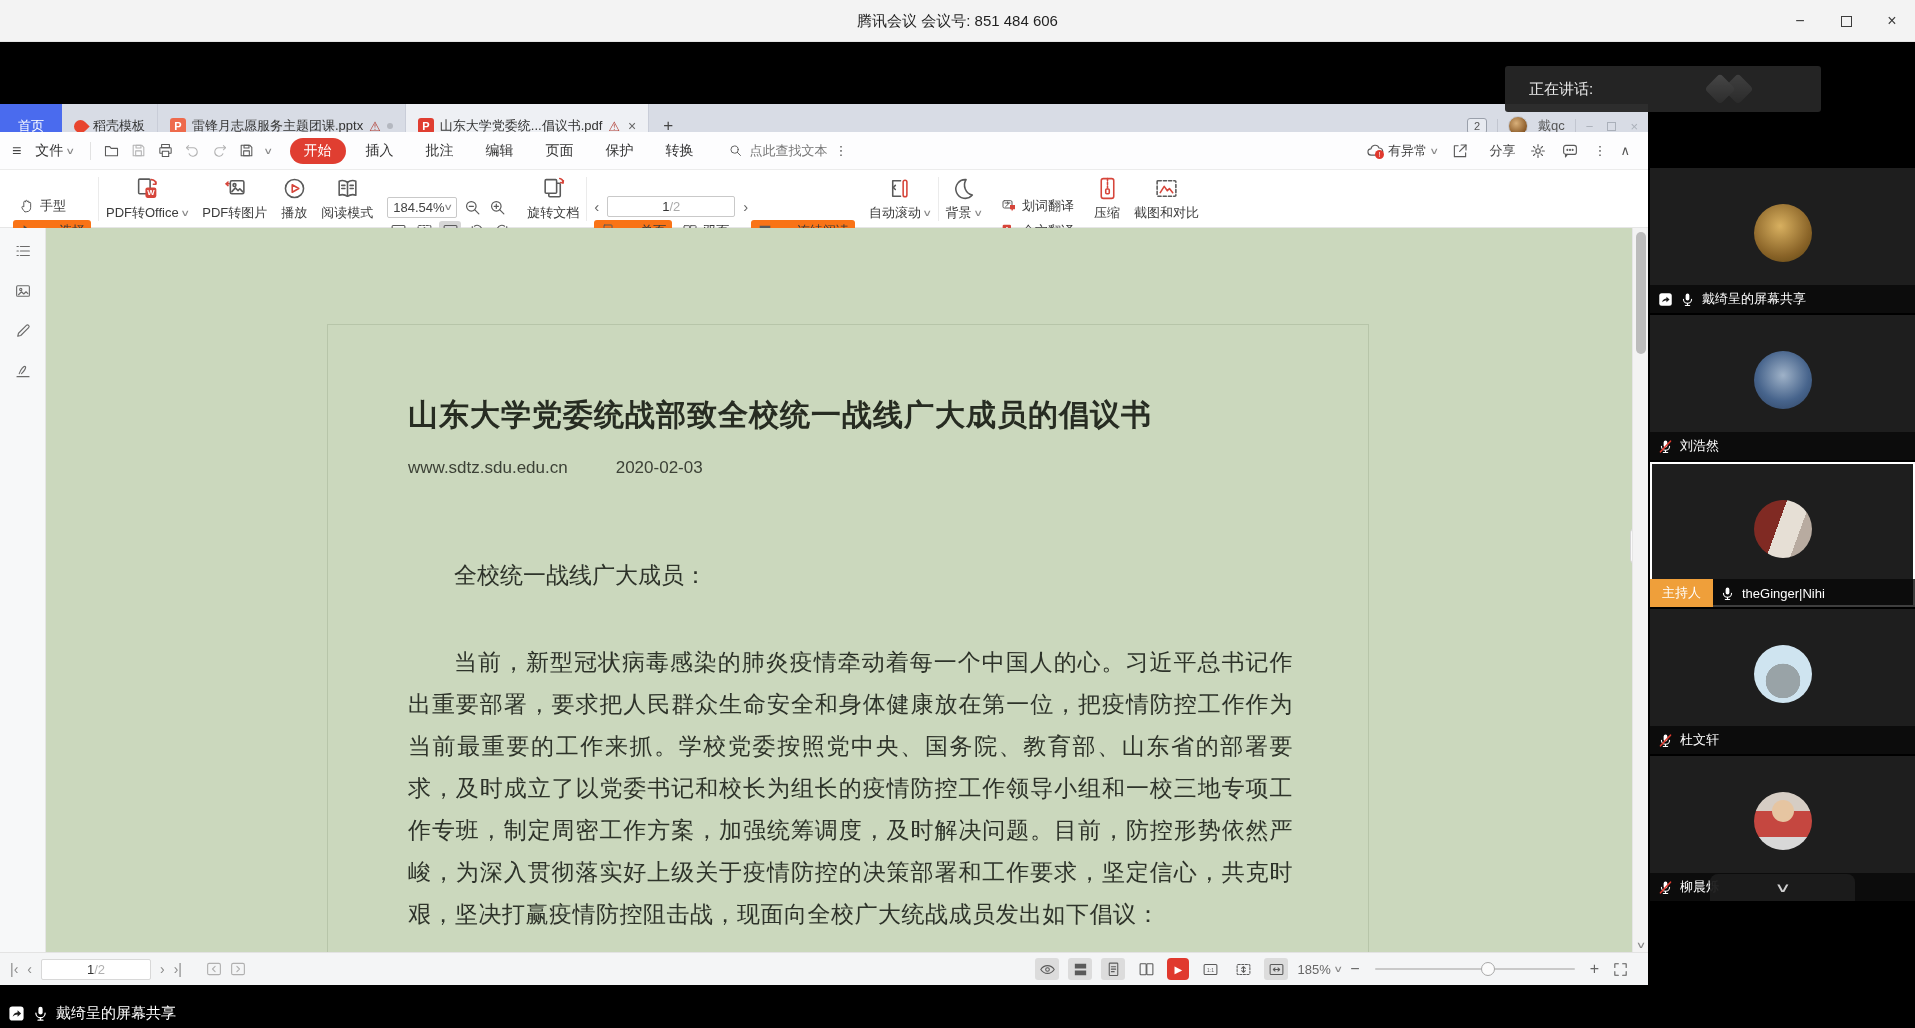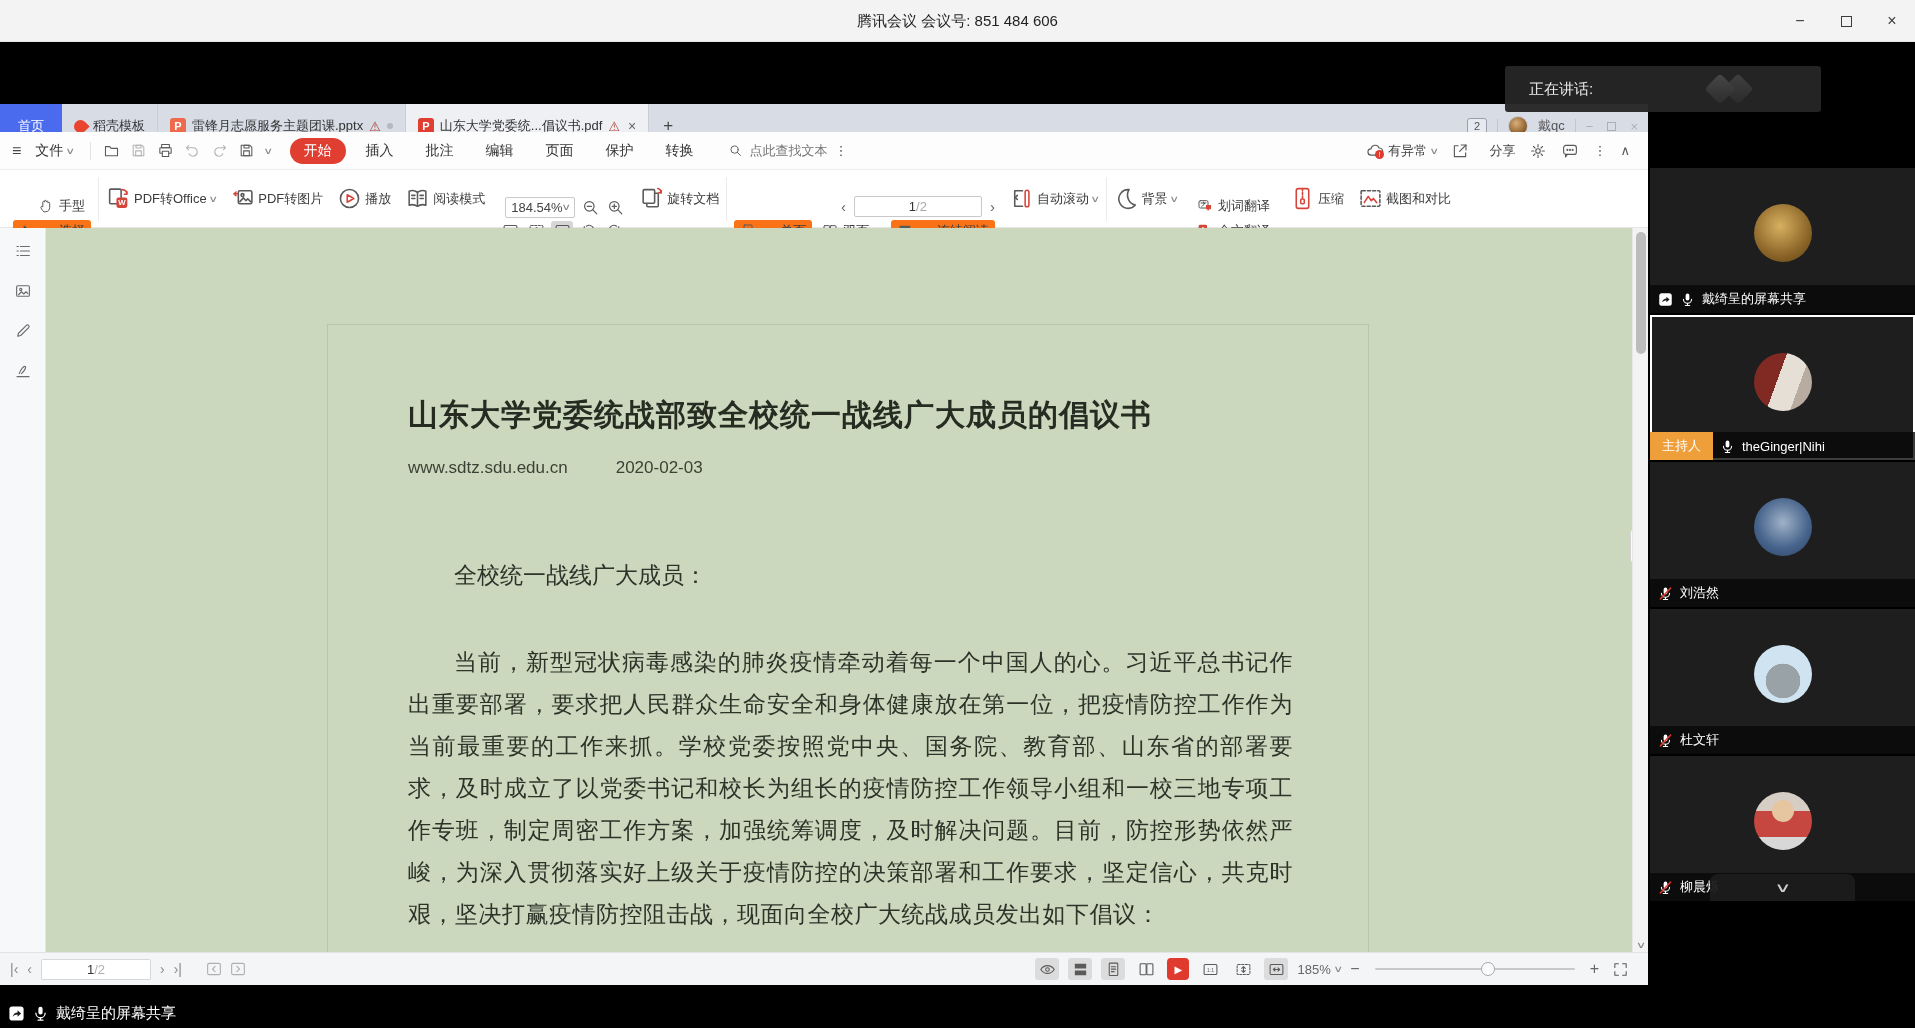--- a/index.html
+++ b/index.html
@@ -61,23 +61,23 @@
   .menu-right { margin-left:auto; display:flex; align-items:center; gap:14px; font-size:13px; color:#444; padding-right:8px; }
   .menu-right svg { width:18px; height:18px; }
   .cloudwrap { position:relative; display:flex; align-items:center; gap:4px; }
   .cloudwrap .errbadge { position:absolute; left:9px; top:8px; width:9px; height:9px; background:#e0392e;
     border-radius:50%; color:#fff; font-size:7px; line-height:9px; text-align:center; border:none; }
   .glyph { color:#555; }
 
   
   .toolbar { position:absolute; left:0; top:66px; width:100%; height:58px; background:#fff;
     border-bottom:1px solid #e6e6e6; display:flex; align-items:center; padding:0 6px; }
-  .tgroup { display:flex; align-items:flex-end; gap:4px; padding:0 7px;margin-top:40px; }
+  .tgroup { display:flex; align-items:flex-start; gap:4px; padding:0 7px;margin-top:40px; }
   .tdiv { width:1px; height:44px; background:#ebebeb; }
-  .bigbtn { display:flex; flex-direction:row; align-items:center; justify-content:center; gap:3px;
+  .bigbtn { display:flex; flex-direction:column; align-items:center; justify-content:center; gap:3px;
     height:52px; padding:0 7px; }
   .bigbtn svg { width:25px; height:25px; }
   .blabel { font-size:13px; color:#3b3b3b; white-space:nowrap; display:flex; align-items:center; gap:3px; }
   .vcol { display:flex; flex-direction:column; gap:3px; justify-content:center; }
   .smallbtn { display:flex; align-items:center; gap:5px; font-size:13px; color:#3b3b3b; padding:2px 6px; border-radius:3px; }
   .smallbtn svg { width:16px; height:16px; }
   .smallbtn.sel { background:#f97316;gap:24px; }
   .zoombox { width:70px; height:21px; border:1px solid #c9c9c9; border-radius:2px; background:#fff;
     font-size:13px; color:#444; display:flex; align-items:center; justify-content:space-between; padding:0 5px; }
   .magrow { display:flex; align-items:center; gap:6px; }
@@ -787,38 +787,38 @@
       <svg>
           <use href="#i-share"></use>
         </svg>
       <svg style="color:#fff">
           <use href="#i-mic"></use>
         </svg>
       <span>戴绮呈的屏幕共享</span>
     </div>
   </div>
 
+  <div class="tile">
+    <div class="avatar av2"></div>
+    <div class="namebar">
+      <svg style="color:#fff">
+          <use href="#i-mic-mute"></use>
+        </svg>
+      <span>刘浩然</span>
+    </div>
+  </div>
+
   <div class="tile active">
     <div class="avatar av3"></div>
     <div class="namebar">
       <span class="hostbadge">主持人</span>
       <svg style="color:#fff">
           <use href="#i-mic"></use>
         </svg>
       <span>theGinger|Nihi</span>
-    </div>
-  </div>
-
-  <div class="tile">
-    <div class="avatar av2"></div>
-    <div class="namebar">
-      <svg style="color:#fff">
-          <use href="#i-mic-mute"></use>
-        </svg>
-      <span>刘浩然</span>
     </div>
   </div>
 
   <div class="tile">
     <div class="avatar av4"></div>
     <div class="namebar">
       <svg style="color:#fff">
           <use href="#i-mic-mute"></use>
         </svg>
       <span>杜文轩</span>

